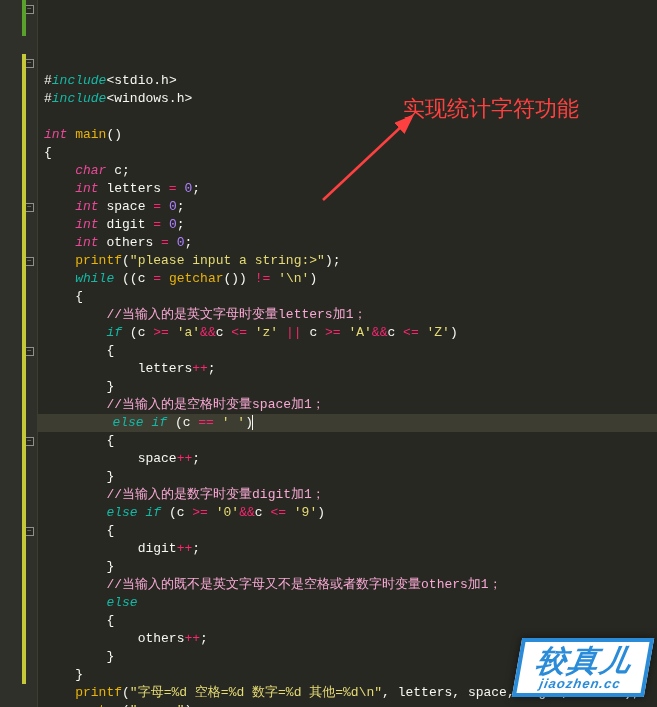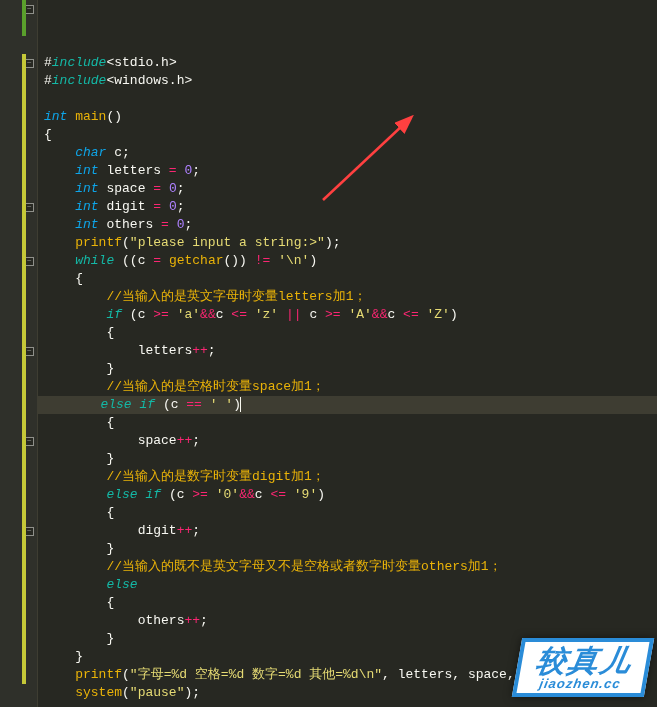--- a/index.html
+++ b/index.html
@@ -55,33 +55,33 @@
   .code {
     flex: 1;
     padding-left: 6px;
     color: #f8f8f2;
     white-space: pre;
     line-height: 18px;
     position: relative;
   }
   .cline { height: 18px; }
   .kw { color: #14b8a6; font-style: italic; }
-  .type { color: #0ea5e9; font-style: italic; }
+  .type { color: #ec4899; font-style: italic; }
   .fn { color: #eab308; }
   .op { color: #f92672; }
   .str { color: #e6db74; }
   .num { color: #ae81ff; }
   .chr { color: #e6db74; }
-  .cmt { color: #eab308; text-align: right; }
+  .cmt { color: #f9a8d4; text-align: right; }
   .punct { color: #f8f8f2; }
   .ident { color: #f8f8f2; }
   .cursor-line {
     background: #3e3d32;
     margin-left: -6px;
-    padding-left: 0;
+    padding-left: 12px;
   }
   .cursor {
     display: inline-block;
     width: 1px;
     height: 15px;
     background: #f8f8f0;
     vertical-align: text-bottom;
     margin-left: -1px;
   }
   .annotation {
@@ -250,20 +250,21 @@
         <div class="change-bar"></div>
       </div>
       <div class="gline">
         <div class="change-bar"></div>
       </div>
       <div class="gline">
         <div class="change-bar"></div>
       </div>
     </div>
   <div class="code" id="codearea">
+    <div class="annotation">实现统计字符功能</div>
     <svg class="arrow-svg" width="110" height="100">
       <defs>
         <marker id="ah" markerWidth="10" markerHeight="10" refX="2" refY="3" orient="auto">
           <path d="M0,0 L0,6 L8,3 z" fill="#ff4040"></path>
         </marker>
       </defs>
       <line x1="10" y1="85" x2="90" y2="10" stroke="#ff4040" stroke-width="2.5" marker-end="url(#ah)"></line>
     </svg>
   <div class="cline"><span class="punct">#</span><span class="kw">include</span><span class="punct">&lt;</span><span class="ident">stdio</span><span class="punct">.</span><span class="ident">h</span><span class="punct">&gt;</span></div><div class="cline"><span class="punct">#</span><span class="kw">include</span><span class="punct">&lt;</span><span class="ident">windows</span><span class="punct">.</span><span class="ident">h</span><span class="punct">&gt;</span></div><div class="cline"></div><div class="cline"><span class="type">int</span><span class=""> </span><span class="fn">main</span><span class="punct">()</span></div><div class="cline"><span class="punct">{</span></div><div class="cline"><span class="">    </span><span class="type">char</span><span class=""> </span><span class="ident">c</span><span class="punct">;</span></div><div class="cline"><span class="">    </span><span class="type">int</span><span class=""> </span><span class="ident">letters</span><span class=""> </span><span class="op">=</span><span class=""> </span><span class="num">0</span><span class="punct">;</span></div><div class="cline"><span class="">    </span><span class="type">int</span><span class=""> </span><span class="ident">space</span><span class=""> </span><span class="op">=</span><span class=""> </span><span class="num">0</span><span class="punct">;</span></div><div class="cline"><span class="">    </span><span class="type">int</span><span class=""> </span><span class="ident">digit</span><span class=""> </span><span class="op">=</span><span class=""> </span><span class="num">0</span><span class="punct">;</span></div><div class="cline"><span class="">    </span><span class="type">int</span><span class=""> </span><span class="ident">others</span><span class=""> </span><span class="op">=</span><span class=""> </span><span class="num">0</span><span class="punct">;</span></div><div class="cline"><span class="">    </span><span class="fn">printf</span><span class="punct">(</span><span class="str">"please input a string:&gt;"</span><span class="punct">)</span><span class="punct">;</span></div><div class="cline"><span class="">    </span><span class="kw">while</span><span class=""> </span><span class="punct">((</span><span class="ident">c</span><span class=""> </span><span class="op">=</span><span class=""> </span><span class="fn">getchar</span><span class="punct">()) </span><span class="op">!=</span><span class=""> </span><span class="chr">'\n'</span><span class="punct">)</span></div><div class="cline"><span class="">    </span><span class="punct">{</span></div><div class="cline"><span class="">        </span><span class="cmt">//当输入的是英文字母时变量letters加1；</span></div><div class="cline"><span class="">        </span><span class="kw">if</span><span class=""> </span><span class="punct">(</span><span class="ident">c</span><span class=""> </span><span class="op">&gt;=</span><span class=""> </span><span class="chr">'a'</span><span class="op">&amp;&amp;</span><span class="ident">c</span><span class=""> </span><span class="op">&lt;=</span><span class=""> </span><span class="chr">'z'</span><span class=""> </span><span class="op">||</span><span class=""> </span><span class="ident">c</span><span class=""> </span><span class="op">&gt;=</span><span class=""> </span><span class="chr">'A'</span><span class="op">&amp;&amp;</span><span class="ident">c</span><span class=""> </span><span class="op">&lt;=</span><span class=""> </span><span class="chr">'Z'</span><span class="punct">)</span></div><div class="cline"><span class="">        </span><span class="punct">{</span></div><div class="cline"><span class="">            </span><span class="ident">letters</span><span class="op">++</span><span class="punct">;</span></div><div class="cline"><span class="">        </span><span class="punct">}</span></div><div class="cline"><span class="">        </span><span class="cmt">//当输入的是空格时变量space加1；</span></div><div class="cline cursor-line"><span class="">        </span><span class="kw">else</span><span class=""> </span><span class="kw">if</span><span class=""> </span><span class="punct">(</span><span class="ident">c</span><span class=""> </span><span class="op">==</span><span class=""> </span><span class="chr">' '</span><span class="punct">)</span><span class="cursor"></span></div><div class="cline"><span class="">        </span><span class="punct">{</span></div><div class="cline"><span class="">            </span><span class="ident">space</span><span class="op">++</span><span class="punct">;</span></div><div class="cline"><span class="">        </span><span class="punct">}</span></div><div class="cline"><span class="">        </span><span class="cmt">//当输入的是数字时变量digit加1；</span></div><div class="cline"><span class="">        </span><span class="kw">else</span><span class=""> </span><span class="kw">if</span><span class=""> </span><span class="punct">(</span><span class="ident">c</span><span class=""> </span><span class="op">&gt;=</span><span class=""> </span><span class="chr">'0'</span><span class="op">&amp;&amp;</span><span class="ident">c</span><span class=""> </span><span class="op">&lt;=</span><span class=""> </span><span class="chr">'9'</span><span class="punct">)</span></div><div class="cline"><span class="">        </span><span class="punct">{</span></div><div class="cline"><span class="">            </span><span class="ident">digit</span><span class="op">++</span><span class="punct">;</span></div><div class="cline"><span class="">        </span><span class="punct">}</span></div><div class="cline"><span class="">        </span><span class="cmt">//当输入的既不是英文字母又不是空格或者数字时变量others加1；</span></div><div class="cline"><span class="">        </span><span class="kw">else</span></div><div class="cline"><span class="">        </span><span class="punct">{</span></div><div class="cline"><span class="">            </span><span class="ident">others</span><span class="op">++</span><span class="punct">;</span></div><div class="cline"><span class="">        </span><span class="punct">}</span></div><div class="cline"><span class="">    </span><span class="punct">}</span></div><div class="cline"><span class="">    </span><span class="fn">printf</span><span class="punct">(</span><span class="str">"字母=%d 空格=%d 数字=%d 其他=%d\n"</span><span class="punct">, </span><span class="ident">letters</span><span class="punct">, </span><span class="ident">space</span><span class="punct">, </span><span class="ident">digit</span><span class="punct">, </span><span class="ident">others</span><span class="punct">)</span><span class="punct">;</span></div><div class="cline"><span class="">    </span><span class="fn">system</span><span class="punct">(</span><span class="str">"pause"</span><span class="punct">)</span><span class="punct">;</span></div></div>
 </div>

